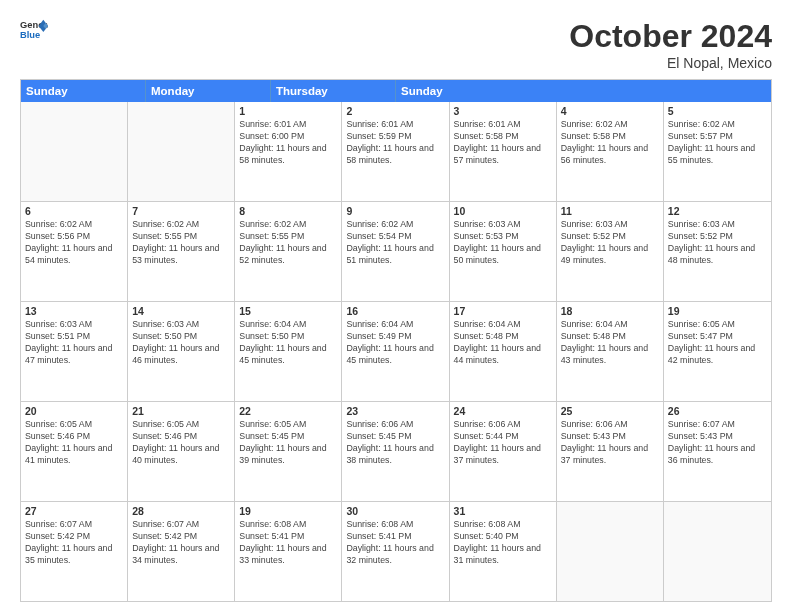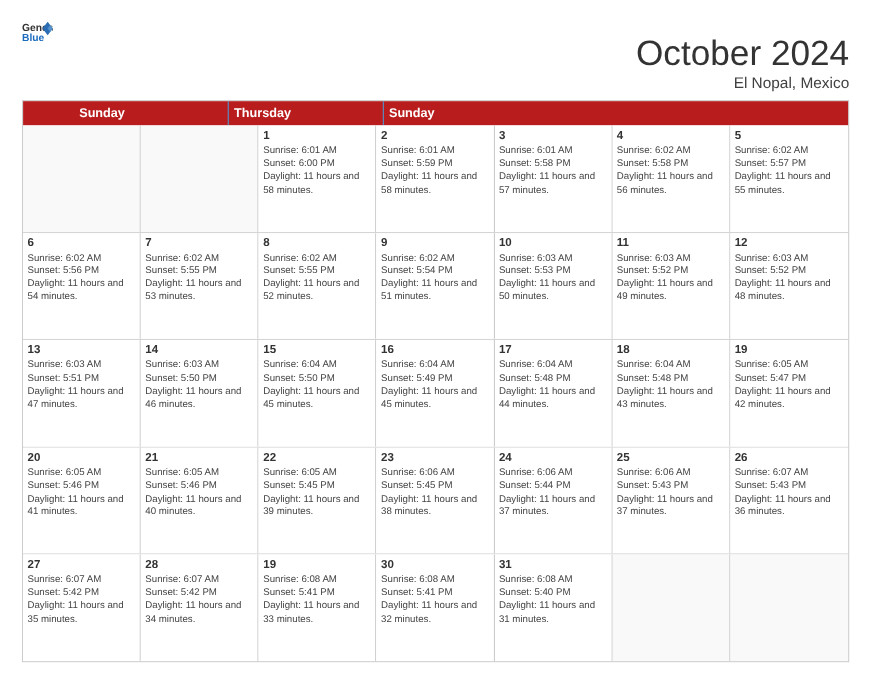--- a/index.html
+++ b/index.html
@@ -30,39 +30,37 @@
     }
     .logo-icon {
       width: 28px;
       height: 22px;
     }
     .title-block {
       text-align: right;
     }
     .month-title {
       font-size: 32px;
-      font-weight: normal;
+      font-weight: bold;
       color: #333;
-      margin-top: 12px;
     }
     .location {
       font-size: 14px;
       color: #404040;
     }
     .calendar {
       flex: 1;
       display: flex;
       flex-direction: column;
       border: 1px solid #ccc;
     }
     .calendar-header {
       display: grid;
-      grid-template-columns: repeat(5, 1fr);
-      background: #b91c1c;
-      padding-left: 46px;
+      grid-template-columns: repeat(6, 1fr);
+      background: #3b82f6;
     }
     .calendar-header .day-name {
       color: #fff;
       font-size: 11.5px;
       font-weight: bold;
       padding: 5px 5px;
       text-align: left;
       border-right: 1px solid #5592cc;
     }
     .calendar-header .day-name:last-child {
@@ -123,20 +121,21 @@
     </div>
     <div class="title-block">
       <div class="month-title">October 2024</div>
       <div class="location">El Nopal, Mexico</div>
     </div>
   </div>
 
   <div class="calendar">
     <div class="calendar-header">
     <div class="day-name">Sunday</div>
+        <div class="day-name">Monday</div>
         <div class="day-name">Thursday</div>
         <div class="day-name">Sunday</div>
       </div>
     <div class="calendar-body">
     <div class="calendar-row">
           <div class="cell empty"></div>
           <div class="cell empty"></div>
           <div class="cell">
             <div class="cell-date">1</div>
             <div class="cell-info">Sunrise: 6:01 AM<br>Sunset: 6:00 PM<br>Daylight: 11 hours and 58 minutes.</div>

